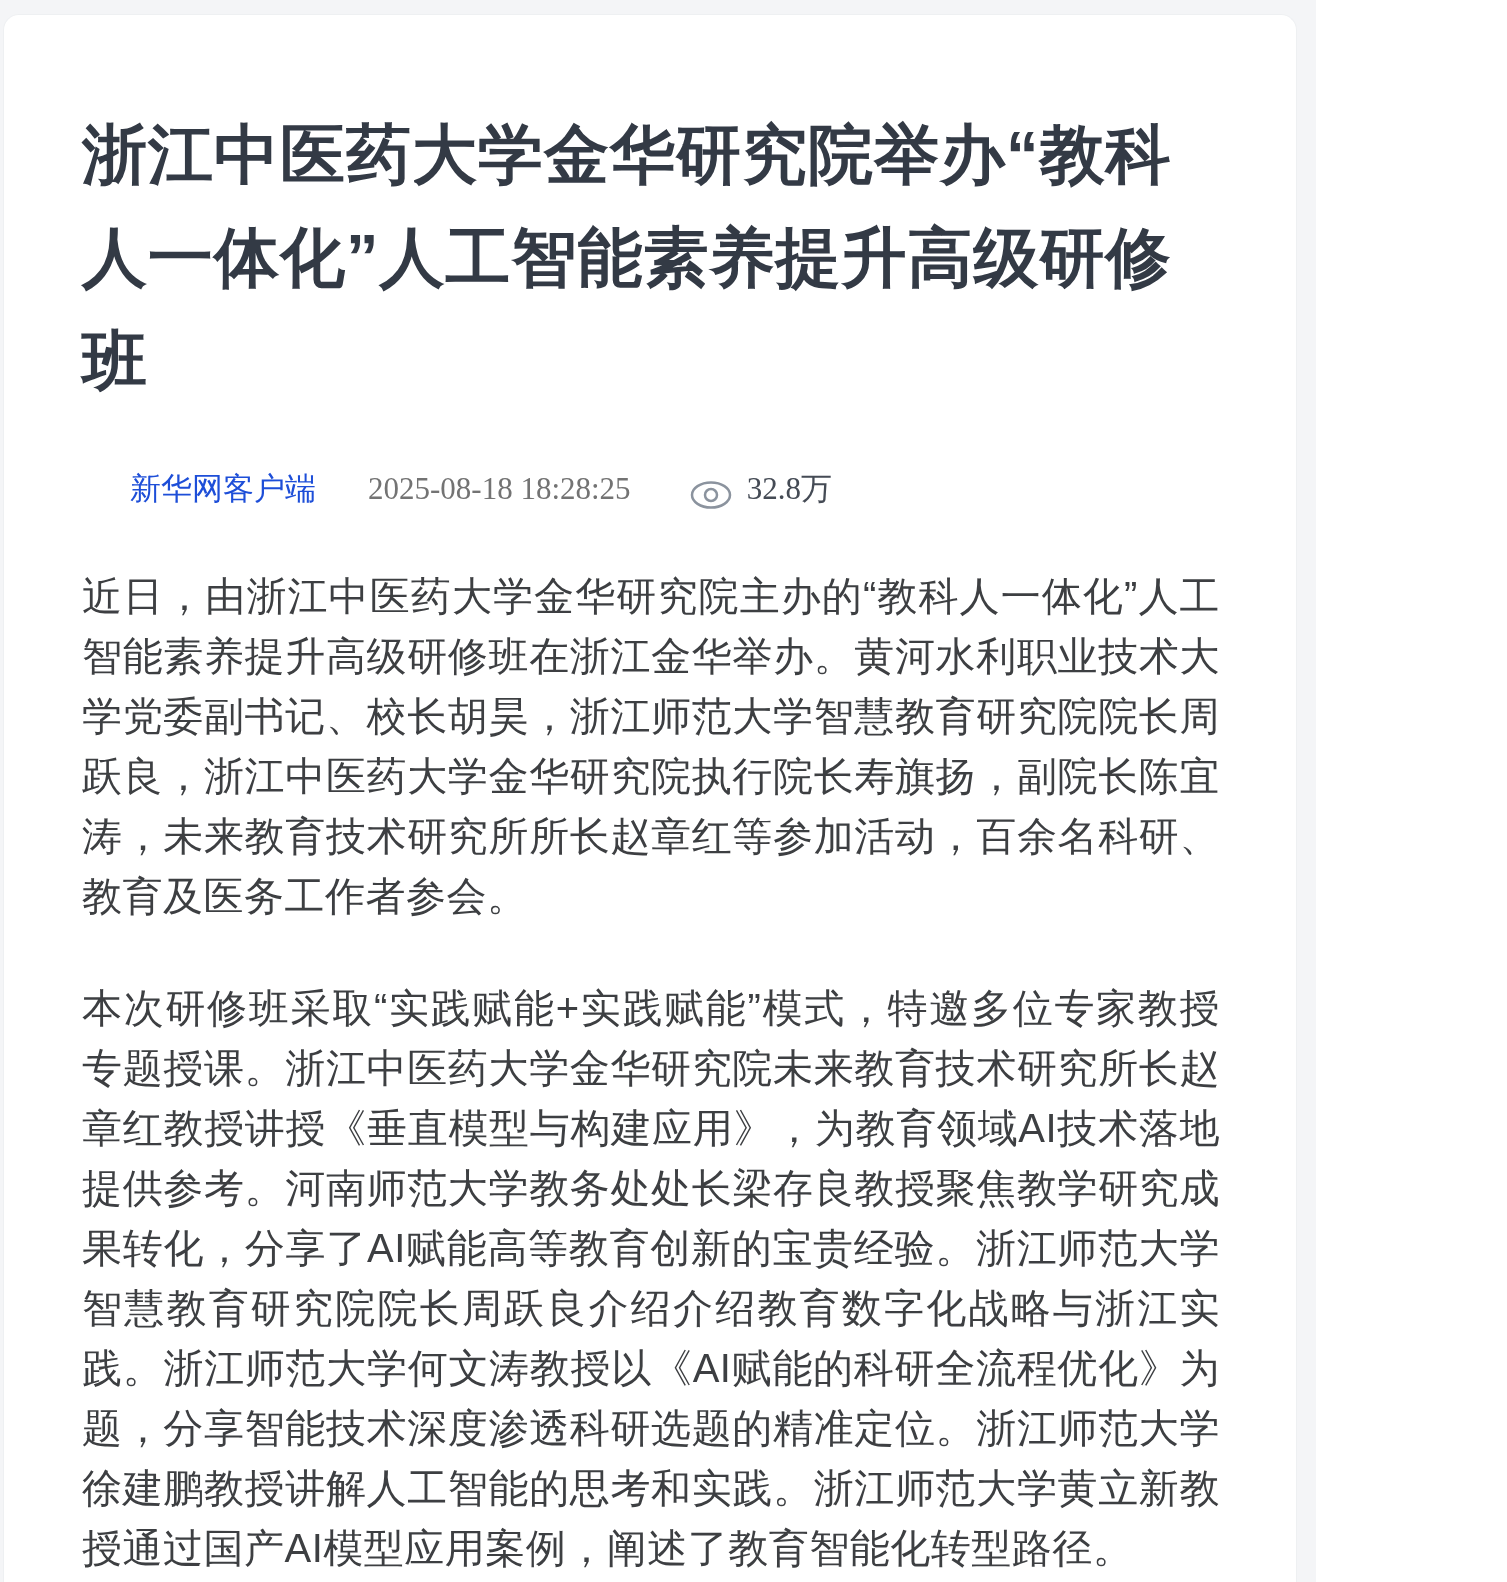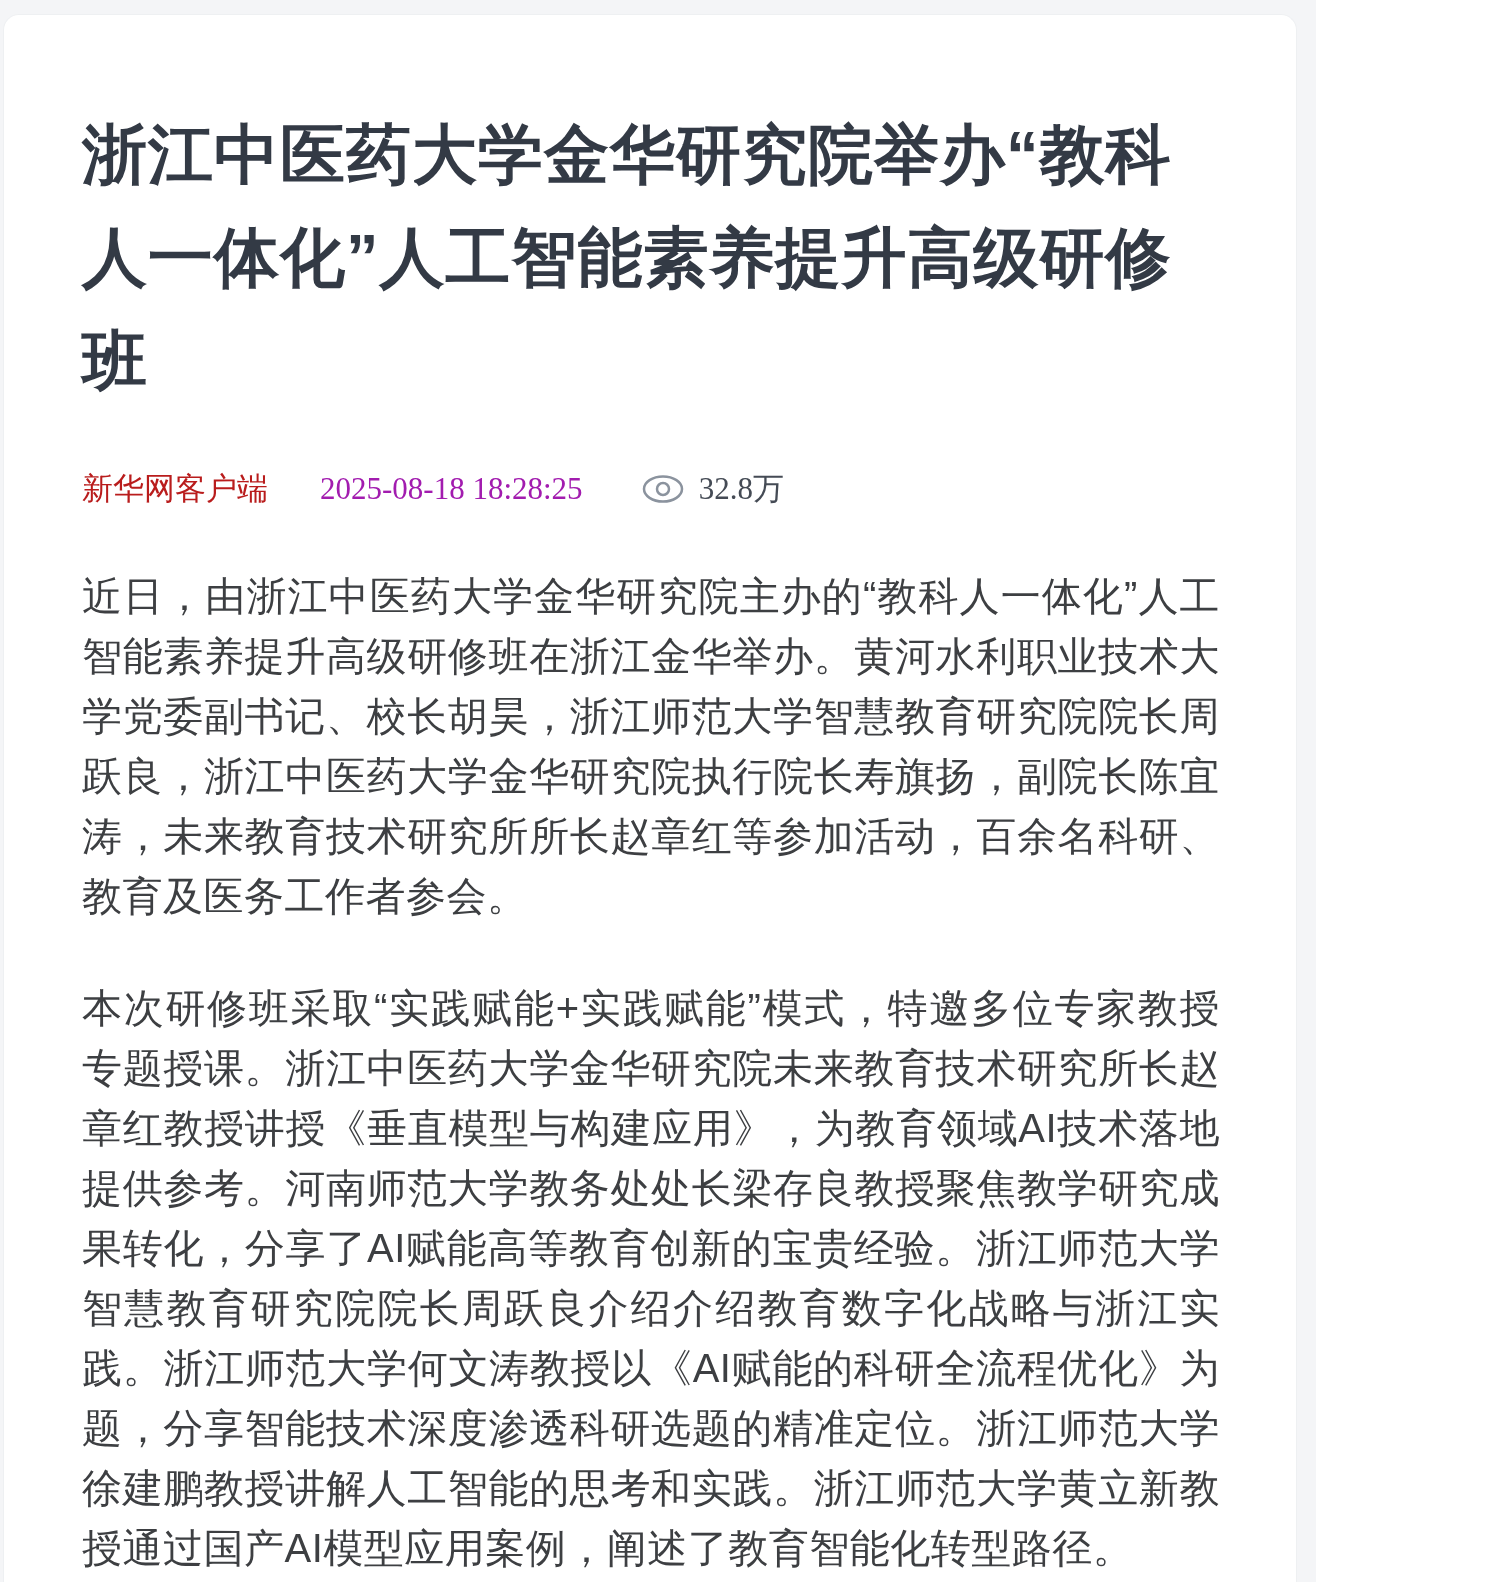--- a/index.html
+++ b/index.html
@@ -32,31 +32,32 @@
     letter-spacing: 1px;
   }
   .meta {
     margin-top: 56px;
     display: flex;
     align-items: center;
     font-size: 31px;
     color: #3c434d;
   }
   .meta .source {
-    color: #b91c1c;
+    color: #1d4ed8;
+    margin-left: 48px;
   }
   .meta .date {
     margin-left: 52px;
     font-family: "Liberation Serif", serif;
-    color: #a21caf;
+    color: #737373;
   }
   .meta .views {
     margin-left: 58px;
     display: flex;
-    align-items: center;
+    align-items: flex-end;
     color: #454b55;
   }
   .meta .views svg {
     margin-right: 14px;
     display: block;
   }
   .meta .views .views-num {
     font-family: "Liberation Serif", serif;
   }
   .body-text {

